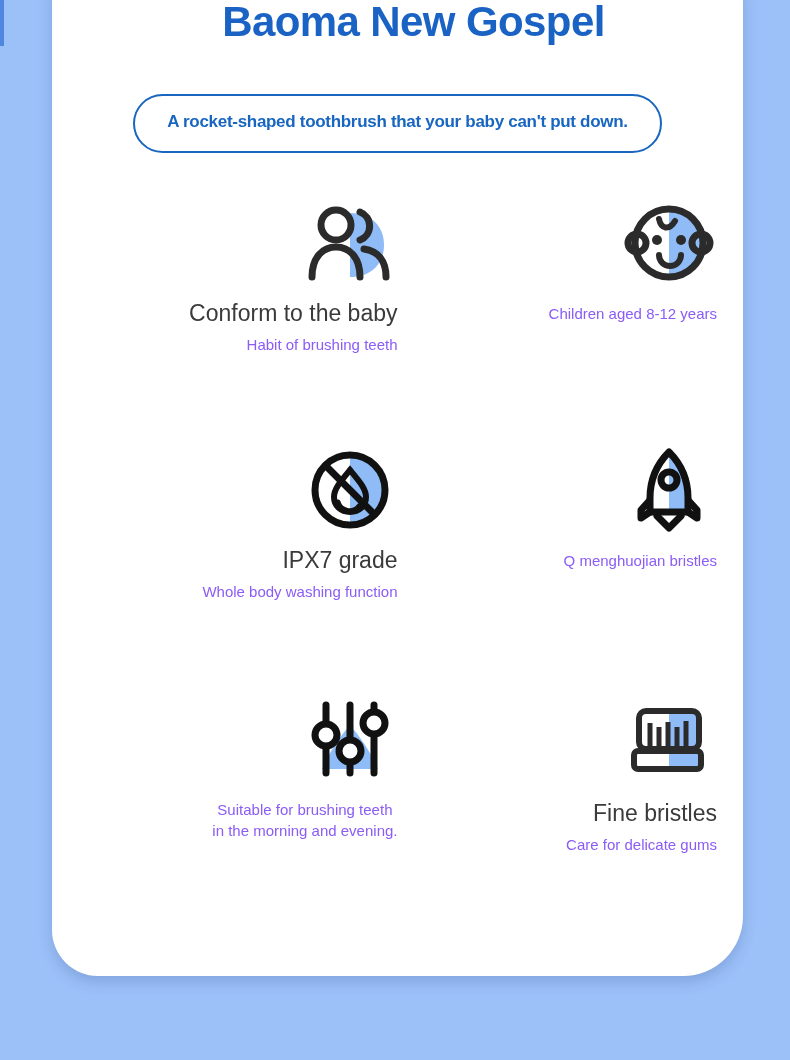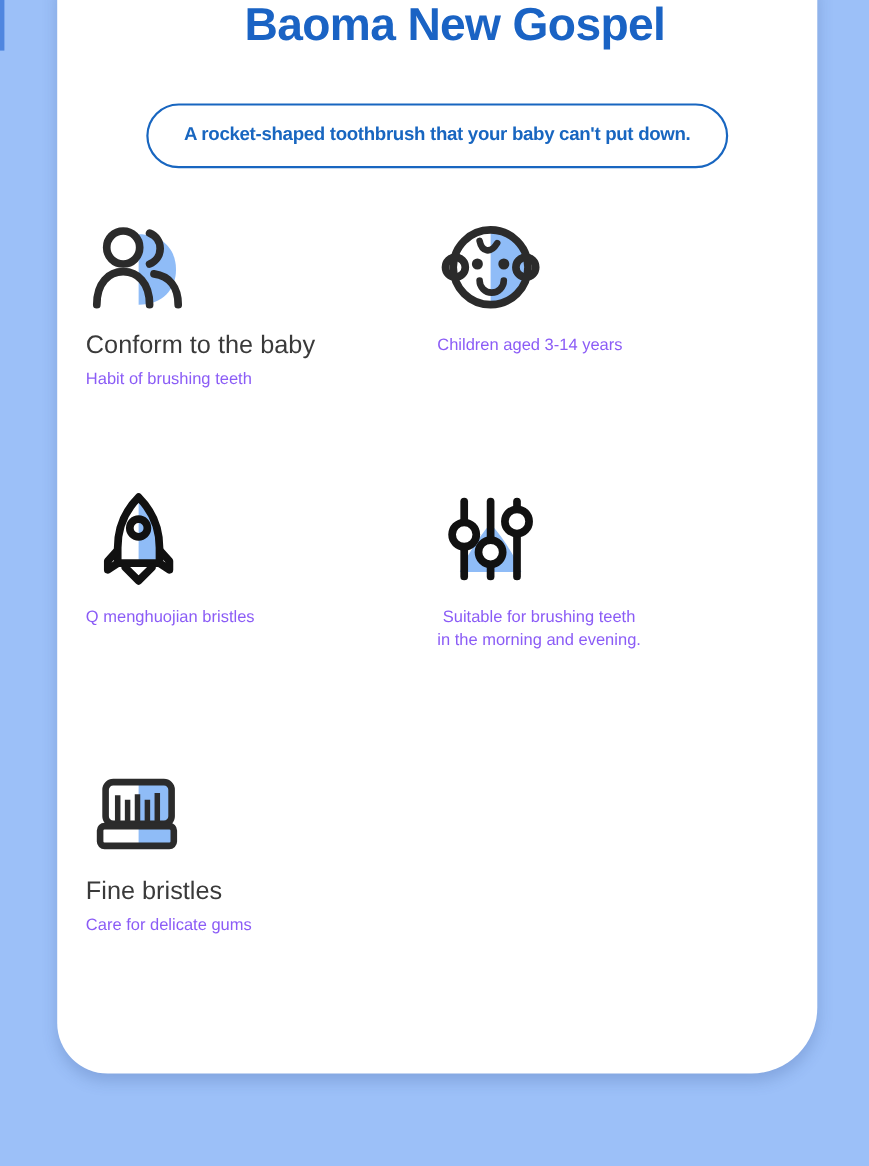--- a/index.html
+++ b/index.html
@@ -88,21 +88,21 @@
     right: 26px;
     display: grid;
     grid-template-columns: 1fr 1fr;
     grid-auto-rows: 249px;
     row-gap: 0px;
   }
 
   .feature {
     display: flex;
     flex-direction: column;
-    align-items: flex-start;
+    align-items: flex-end;
     text-align: center;
   }
 
   .feature-icon {
     height: 100px;
     display: flex;
     align-items: center;
     justify-content: center;
     margin-bottom: 4px;
   }
@@ -165,23 +165,36 @@
             <path d="M48 10 A36 36 0 0 1 48 82 L48 10 Z" fill="#8fbcf7"></path>
             <circle cx="16" cy="46" r="9" fill="none" stroke="#2b2b2b" stroke-width="7"></circle>
             <circle cx="80" cy="46" r="9" fill="none" stroke="#2b2b2b" stroke-width="7"></circle>
             <circle cx="48" cy="46" r="34" fill="none" stroke="#2b2b2b" stroke-width="7"></circle>
             <circle cx="36" cy="43" r="5" fill="#2b2b2b"></circle>
             <circle cx="60" cy="43" r="5" fill="#2b2b2b"></circle>
             <path d="M38 58 A11 11 0 0 0 60 58" fill="none" stroke="#2b2b2b" stroke-width="6" stroke-linecap="round"></path>
             <path d="M38 22 C40 32 48 34 54 24" fill="none" stroke="#2b2b2b" stroke-width="6" stroke-linecap="round"></path>
           </svg>
         </div>
-        <div class="feature-sub">Children aged 3-14 years</div>
-      </div>
-
+        <div class="feature-sub">Children aged 8-12 years</div>
+      </div>
+
+      <div class="feature">
+        <div class="feature-icon">
+          <svg width="96" height="92" viewBox="0 0 96 92" aria-hidden="true">
+            <path d="M48 10 A36 36 0 0 1 48 82 L48 10 Z" fill="#8fbcf7"></path>
+            <circle cx="48" cy="46" r="35" fill="none" stroke="#111111" stroke-width="7"></circle>
+            <path d="M48 26 C58 38 64 45 64 53 C64 62 57 68 48 68 C39 68 32 62 32 53 C32 45 38 38 48 26 Z" fill="none" stroke="#111111" stroke-width="6"></path>
+            <path d="M36 58 A12 12 0 0 0 57 62" fill="none" stroke="#111111" stroke-width="5" stroke-linecap="round"></path>
+            <line x1="24" y1="22" x2="72" y2="70" stroke="#111111" stroke-width="7" stroke-linecap="round"></line>
+          </svg>
+        </div>
+        <div class="feature-title">IPX7 grade</div>
+        <div class="feature-sub">Whole body washing function</div>
+      </div>
 
       <div class="feature">
         <div class="feature-icon">
           <svg width="96" height="92" viewBox="0 0 96 92" aria-hidden="true">
             <path d="M48 8 C60 20 66 36 66 52 L66 70 L48 70 L48 8 Z" fill="#8fbcf7"></path>
             <path d="M48 8 C60 20 67 36 67 54 L67 68 L29 68 L29 54 C29 36 36 20 48 8 Z" fill="none" stroke="#111111" stroke-width="7" stroke-linejoin="round"></path>
             <path d="M29 56 L20 66 L20 74 L29 68" fill="none" stroke="#111111" stroke-width="7" stroke-linejoin="round"></path>
             <path d="M67 56 L76 66 L76 74 L67 68" fill="none" stroke="#111111" stroke-width="7" stroke-linejoin="round"></path>
             <circle cx="48" cy="36" r="8" fill="none" stroke="#111111" stroke-width="7"></circle>
             <path d="M36 72 L48 84 L60 72" fill="none" stroke="#111111" stroke-width="7" stroke-linejoin="round" stroke-linecap="round"></path>

